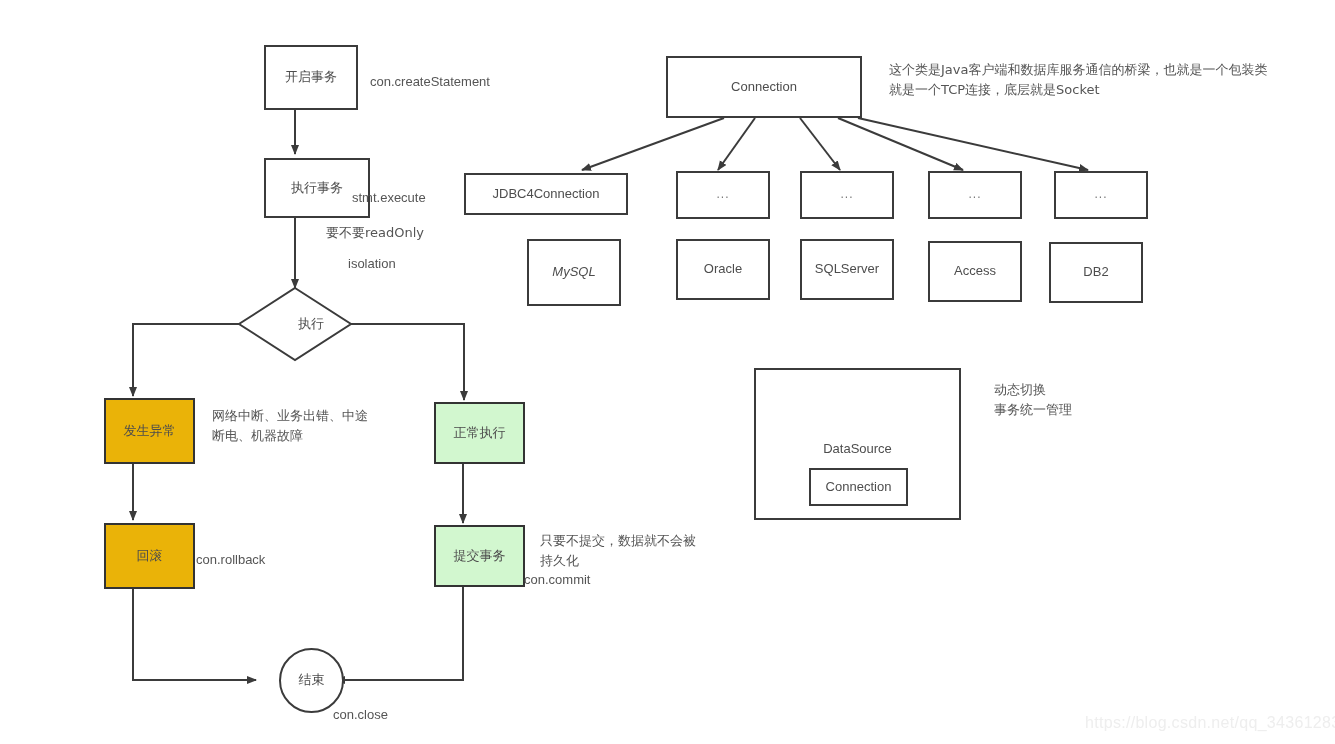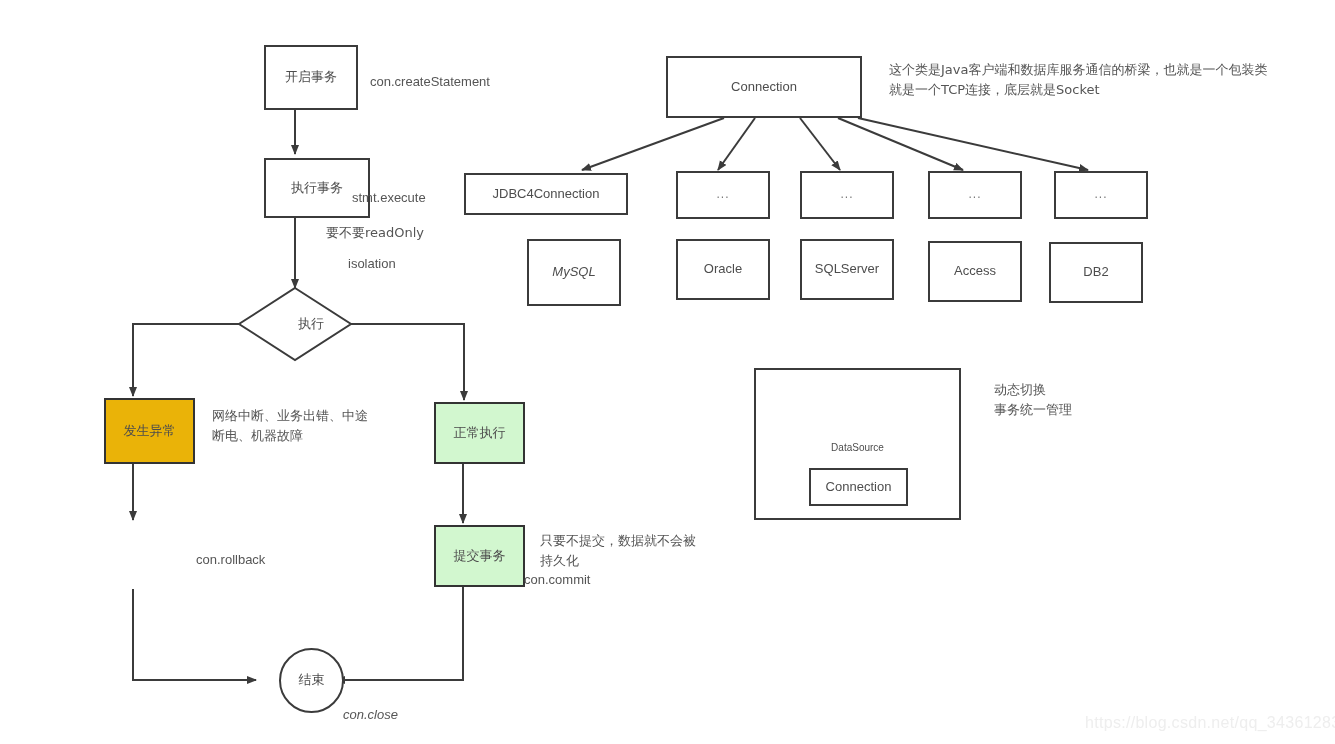--- a/index.html
+++ b/index.html
@@ -58,21 +58,21 @@
   .node.ellipsis {
     font-size: 12px;
     letter-spacing: 1px;
     color: #777777;
   }
   .ds-title {
     position: absolute;
     left: 0;
     right: 0;
     text-align: center;
-    font-size: 10px;
+    font-size: 13px;
     color: #4d4d4d;
   }
   .annot {
     position: absolute;
     font-size: 13px;
     color: #555555;
     line-height: 1.55;
     white-space: pre-line;
   }
   .annot.cjk {
@@ -142,33 +142,34 @@
 
   <div class="node diamond cjk" style="left:255px; top:310px; width:80px; height:28px;">执行</div>
 
   <div class="node pink cjk" style="left:88px; top:398px; width:91px; height:66px;">发生异常</div>
 
   <div class="annot cjk" style="left:196px; top:406px;">网络中断、业务出错、中途
 断电、机器故障</div>
 
   <div class="node green cjk" style="left:418px; top:402px; width:91px; height:62px;">正常执行</div>
 
+  <div class="node pink cjk" style="left:88px; top:523px; width:91px; height:66px;">回滚</div>
 
   <div class="annot" style="left:196px; top:550px;">con.rollback</div>
 
   <div class="node green cjk" style="left:418px; top:525px; width:91px; height:62px;">提交事务</div>
 
   <div class="annot cjk" style="left:524px; top:531px;">只要不提交，数据就不会被
 持久化</div>
 
   <div class="annot" style="left:524px; top:570px;">con.commit</div>
 
   <div class="node circle cjk" style="left:263px; top:648px; width:65px; height:65px;">结束</div>
 
-  <div class="annot" style="left:343px; top:705px;font-style:italic;">con.close</div>
+  <div class="annot" style="left:333px; top:705px;">con.close</div>
 
   <div class="node" style="left:666px; top:56px; width:196px; height:62px;">Connection</div>
 
   <div class="annot cjk" style="left:873px; top:60px;">这个类是Java客户端和数据库服务通信的桥梁，也就是一个包装类
 就是一个TCP连接，底层就是Socket</div>
 
   <div class="node" style="left:464px; top:173px; width:164px; height:42px;">JDBC4Connection</div>
 
   <div class="node ellipsis" style="left:676px; top:171px; width:94px; height:48px;">...</div>
 

